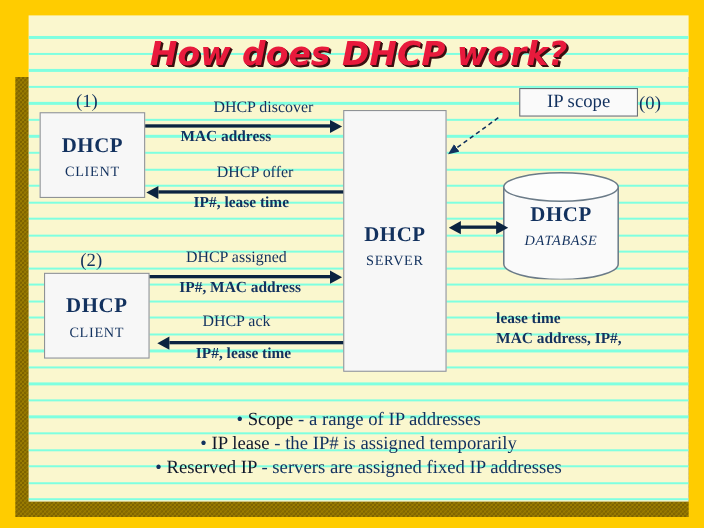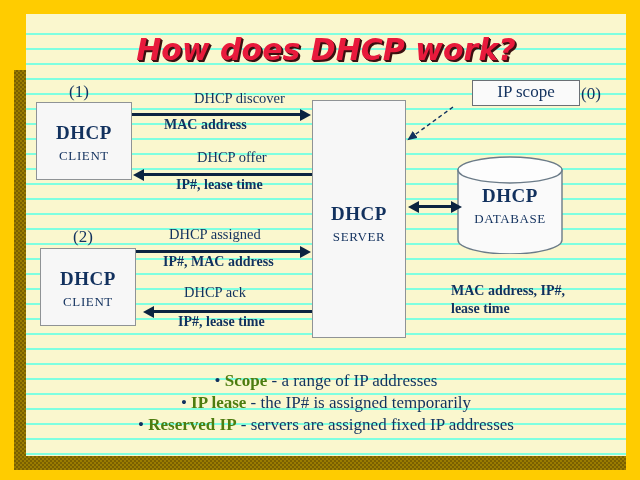--- a/index.html
+++ b/index.html
@@ -95,21 +95,21 @@
     position:absolute;color:#12315E;font-size:14px;font-weight:bold;
     line-height:18px;
   }
 
   
   .bullets{position:absolute;left:0;width:600px;}
   .bul{
     color:#12315E;font-size:17px;line-height:22px;text-align:center;
     white-space:nowrap;
   }
-  .bul .term{color:#4d7c0f;font-weight:bold;}
+  .bul .term{color:#0f172a;font-weight:normal;}
   .bul .dot{color:#12315E;}
 </style>
 </head>
 <body>
 
 <div id="slide">
 
   <div class="frame"></div>
   <div class="shadow-strip"></div>
 
@@ -138,21 +138,21 @@
         <div class="boxlabel big" style="top:103px;">DHCP</div>
         <div class="boxlabel small" style="top:129px;">SERVER</div>
       </div>
 
       <div style="position:absolute;left:430px;top:142px;width:108px;height:98px;">
         <svg width="108" height="98" viewBox="0 0 108 98">
           <path d="M2 14 L2 84 A52 14 0 0 0 106 84 L106 14 Z" fill="#FAFAFA" stroke="#6b7b88" stroke-width="1.4"></path>
           <ellipse cx="54" cy="14" rx="52" ry="13" fill="#FDFDFD" stroke="#6b7b88" stroke-width="1.4"></ellipse>
         </svg>
         <div class="boxlabel big" style="top:30px;">DHCP</div>
-        <div class="boxlabel small" style="top:56px;">DATABASE</div>
+        <div class="boxlabel small" style="top:56px;font-style:italic;">DATABASE</div>
       </div>
 
       <div class="scopebox" style="left:422px;top:66px;width:108px;height:26px;margin-left:24px;">
         <span>IP scope</span>
       </div>
 
       <svg style="position:absolute;left:370px;top:90px;" width="64" height="42">
         <defs>
           <marker id="dash-head" markerWidth="7" markerHeight="7" refX="5.5" refY="3" orient="auto">
             <path d="M0,0 L7,3 L0,6 z" fill="#12315E"></path>
@@ -179,22 +179,22 @@
       <div class="flab" style="left:158px;top:270px;">DHCP ack</div>
       <div class="hline" style="left:128px;top:296px;width:158px;"></div>
       <div class="ahead l" style="left:117px;top:291.5px;"></div>
       <div class="flab b" style="left:152px;top:300px;">IP#, lease time</div>
 
       <div class="hline" style="left:388px;top:191px;width:40px;"></div>
       <div class="ahead r" style="left:425px;top:186.5px;"></div>
       <div class="ahead l" style="left:382px;top:186.5px;"></div>
 
       <div class="dbnote" style="left:425px;top:268px;">
+        <div>lease time</div>
         <div>MAC address, IP#,</div>
-        <div>lease time</div>
       </div>
 
       <div class="bullets" style="top:356px;">
         <div class="bul">
           <span class="dot">•</span>
           <span class="term">Scope</span><span> - a range of IP addresses</span>
         </div>
         <div class="bul">
           <span class="dot">•</span>
           <span class="term">IP lease</span><span> - the IP# is assigned temporarily</span>

